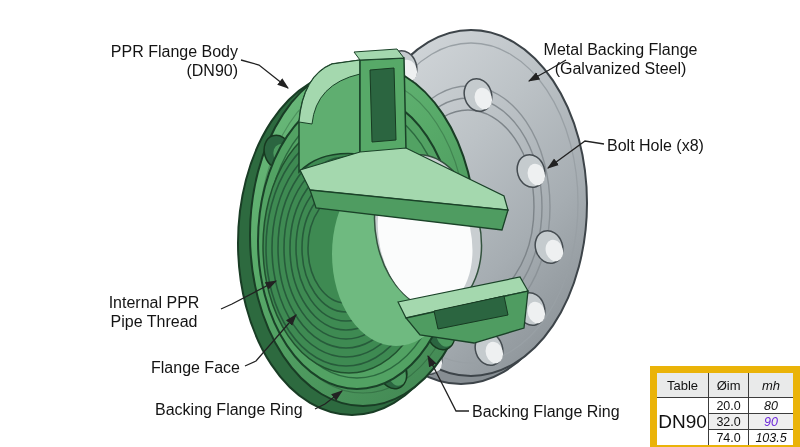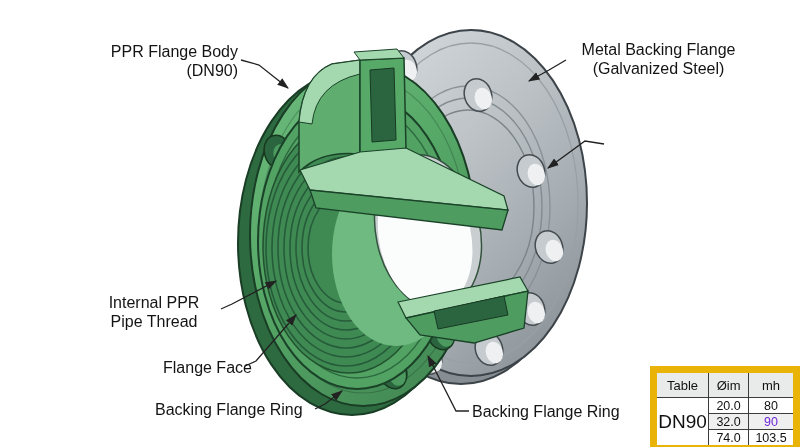--- a/index.html
+++ b/index.html
@@ -1,34 +1,34 @@
 <!DOCTYPE html>
 <html><head>
 <meta charset="utf-8">
 <style>
   html,body{margin:0;padding:0;background:#ffffff;}
   .stage{position:relative;width:800px;height:447px;background:#ffffff;overflow:hidden;
          font-family:"Liberation Sans",sans-serif;}
   .stage svg{position:absolute;left:0;top:0;}
   .lbl{position:absolute;font-size:16px;line-height:19px;color:#141414;white-space:nowrap;}
   .lbl-ppr{left:60px;top:42px;width:178px;text-align:right;}
-  .lbl-metal{left:566px;top:40px;width:185px;text-align:center;}
+  .lbl-metal{left:528px;top:40px;width:185px;text-align:center;}
   .lbl-bolt{left:607px;top:136px;}
   .lbl-thread{left:87px;top:293px;width:134px;text-align:center;}
-  .lbl-face{left:163px;top:358px;}
+  .lbl-face{left:151px;top:358px;}
   .lbl-backL{left:155px;top:400px;}
   .lbl-backR{left:472px;top:402px;}
   table.spec{position:absolute;left:650px;top:366px;border-collapse:collapse;
              font-size:12.5px;color:#111;table-layout:fixed;}
   table.spec{border:7px solid #eab308;}
   table.spec td{border:1px solid #3c3c3c;text-align:center;vertical-align:middle;padding:0;}
   table.spec tr.head td{height:24px;background:#e9eaea;font-size:13px;}
   table.spec td.c1{width:52px;}
   table.spec td.c2{width:45px;}
-  table.spec td.c3{width:49px;}
+  table.spec td.c3{width:49px;font-style:italic;}
   table.spec tr.data td{height:15px;}
   table.spec td.group{font-size:19px;}
   table.spec tr.alt td.val{background:#efefef;}
   table.spec td.muted{color:#6d28d9;}
 </style>
 </head>
 <body>
 
 <div class="stage">
 
@@ -173,20 +173,21 @@
   </svg>
 
   <div class="lbl lbl-ppr">
     <div>PPR Flange Body</div>
     <div>(DN90)</div>
   </div>
   <div class="lbl lbl-metal">
     <div>Metal Backing Flange</div>
     <div>(Galvanized Steel)</div>
   </div>
+  <div class="lbl lbl-bolt">Bolt Hole (x8)</div>
   <div class="lbl lbl-thread">
     <div>Internal PPR</div>
     <div>Pipe Thread</div>
   </div>
   <div class="lbl lbl-face">Flange Face</div>
   <div class="lbl lbl-backL">Backing Flange Ring</div>
   <div class="lbl lbl-backR">Backing Flange Ring</div>
 
   <table class="spec">
     <tbody>

